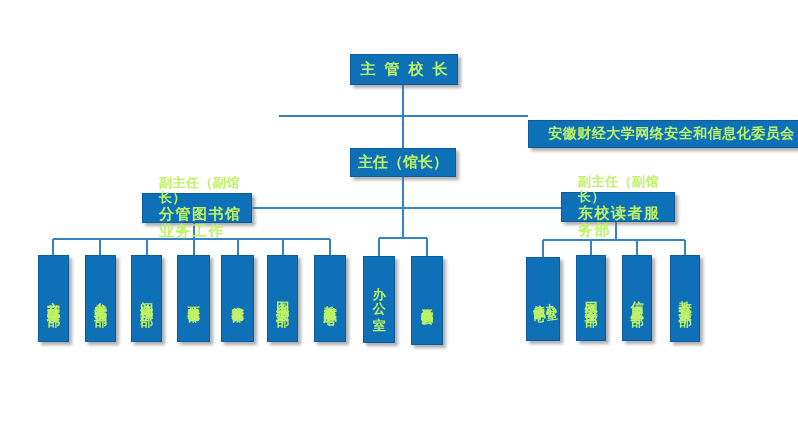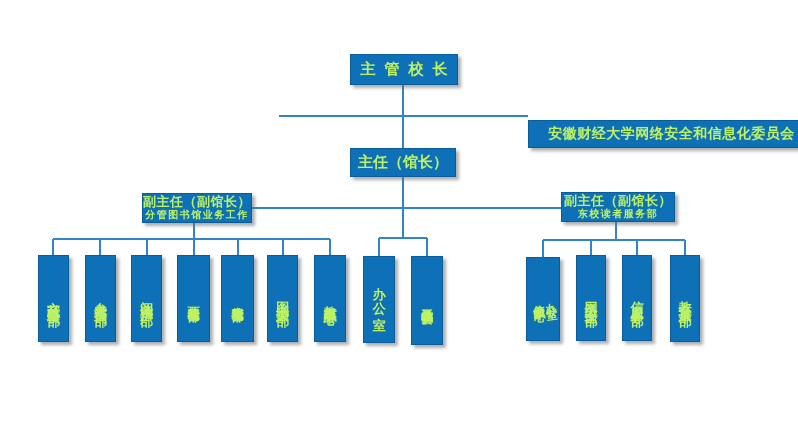--- a/index.html
+++ b/index.html
@@ -21,23 +21,23 @@
     box-sizing: border-box;
     display: flex;
     align-items: center;
     justify-content: center;
     box-shadow: 3px 3px 3px rgba(110,110,110,0.55);
   }
   .h-node { white-space: nowrap; }
   .big { font-size: 15px; }
   .ls-wide { letter-spacing: 9px; padding-left: 9px; }
   .committee { font-size: 14px; letter-spacing: 0.5px; }
-  .deputy { flex-direction: column; line-height: 1.15; }
+  .deputy { flex-direction: column; line-height: 1.15; padding-left: 16px; }
   .deputy .t { font-size: 13px; letter-spacing: 0.5px; }
-  .deputy .s { font-size: 10px; letter-spacing: 1.5px; font-family: Liberation Mono, monospace; }
+  .deputy .s { font-size: 15px; letter-spacing: 1.5px; }
   .v-node {
     writing-mode: vertical-rl;
     text-orientation: upright;
     font-size: 13px;
     letter-spacing: 3px;
     line-height: 1.05;
   }
   .v6 { font-size: 13px; letter-spacing: 1px; }
   .v7 { font-size: 12px; letter-spacing: 0.5px; }
   .spread { letter-spacing: 15px; }

